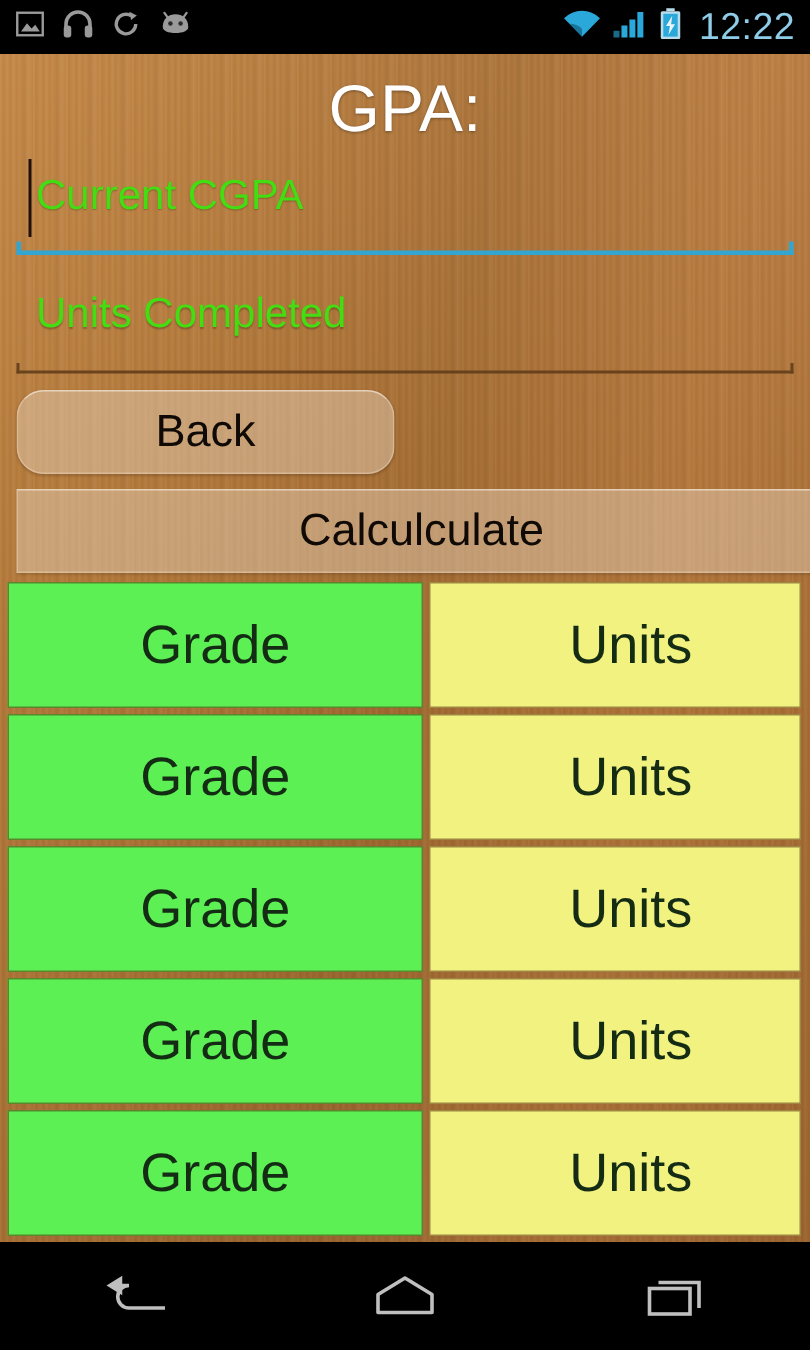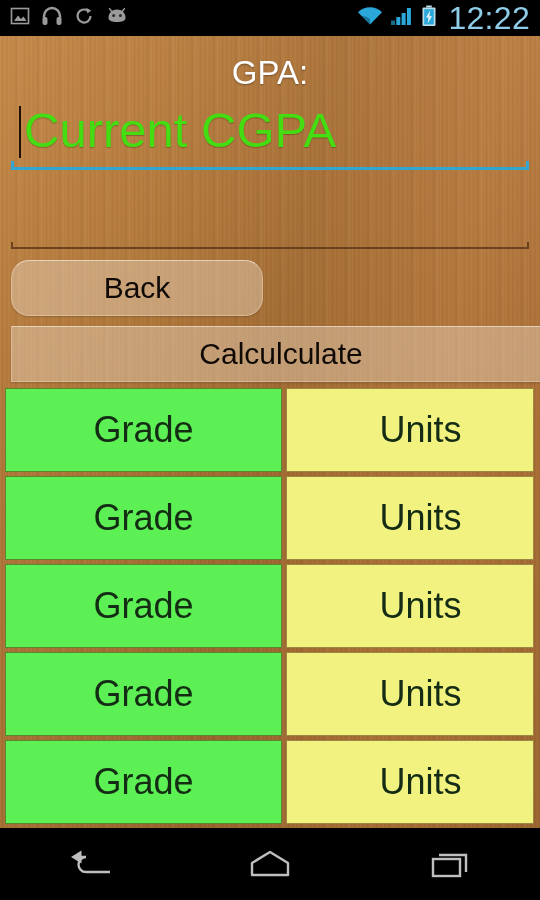--- a/index.html
+++ b/index.html
@@ -26,21 +26,21 @@
     padding:0 10px;
   }
   #status-left { display:flex; align-items:center; gap:11px; }
   #status-right {
     margin-left:auto;
     display:flex; align-items:center; gap:7px;
   }
   .sbicon { display:block; }
   #clock {
     color:#8ECCE8;
-    font-size:32px;
+    font-size:25px;
     letter-spacing:0.3px;
     margin-left:4px;
     line-height:1;
   }
 
   
   #wood {
     position:absolute; top:36px; left:0;
     width:540px; height:792px;
     background-color:#B5783A;
@@ -66,38 +66,38 @@
   
   #header-row {
     position:absolute; top:10px; left:0;
     width:540px; height:54px;
     display:flex;
   }
   .header-label {
     flex:1;
     display:flex; align-items:center; justify-content:center;
     color:#FFFFFF;
-    font-size:33px;
+    font-size:44px;
     text-shadow:0 1px 2px rgba(0,0,0,0.35);
   }
 
   
   .field {
     position:absolute; left:11px;
     width:518px;
   }
   #field-cgpa { top:66px; height:68px; }
   #field-units { top:145px; height:68px; }
 
   .field-text {
     position:absolute; left:13px; top:0;
     height:56px;
     display:flex; align-items:center;
     color:#44DD11;
-    font-size:49px;
+    font-size:28px;
     white-space:nowrap;
     text-shadow:0 1px 1px rgba(0,0,0,0.25);
   }
   .caret {
     position:absolute; left:8px; top:4px;
     width:2px; height:52px;
     background:#201008;
   }
   .underline {
     position:absolute; left:0; bottom:0;
@@ -247,20 +247,21 @@
     <div class="field" id="field-cgpa">
       <span class="caret"></span>
       <div class="field-text">Current CGPA</div>
       <div class="underline focused">
         <span class="tick-l"></span>
         <span class="tick-r"></span>
       </div>
     </div>
 
     <div class="field" id="field-units">
+      <div class="field-text">Units Completed</div>
       <div class="underline unfocused">
         <span class="tick-l"></span>
         <span class="tick-r"></span>
       </div>
     </div>
 
     <div class="btn" id="btn-back">Back</div>
     <div class="btn" id="btn-calc">Calculculate</div>
 
     <div id="grid">

